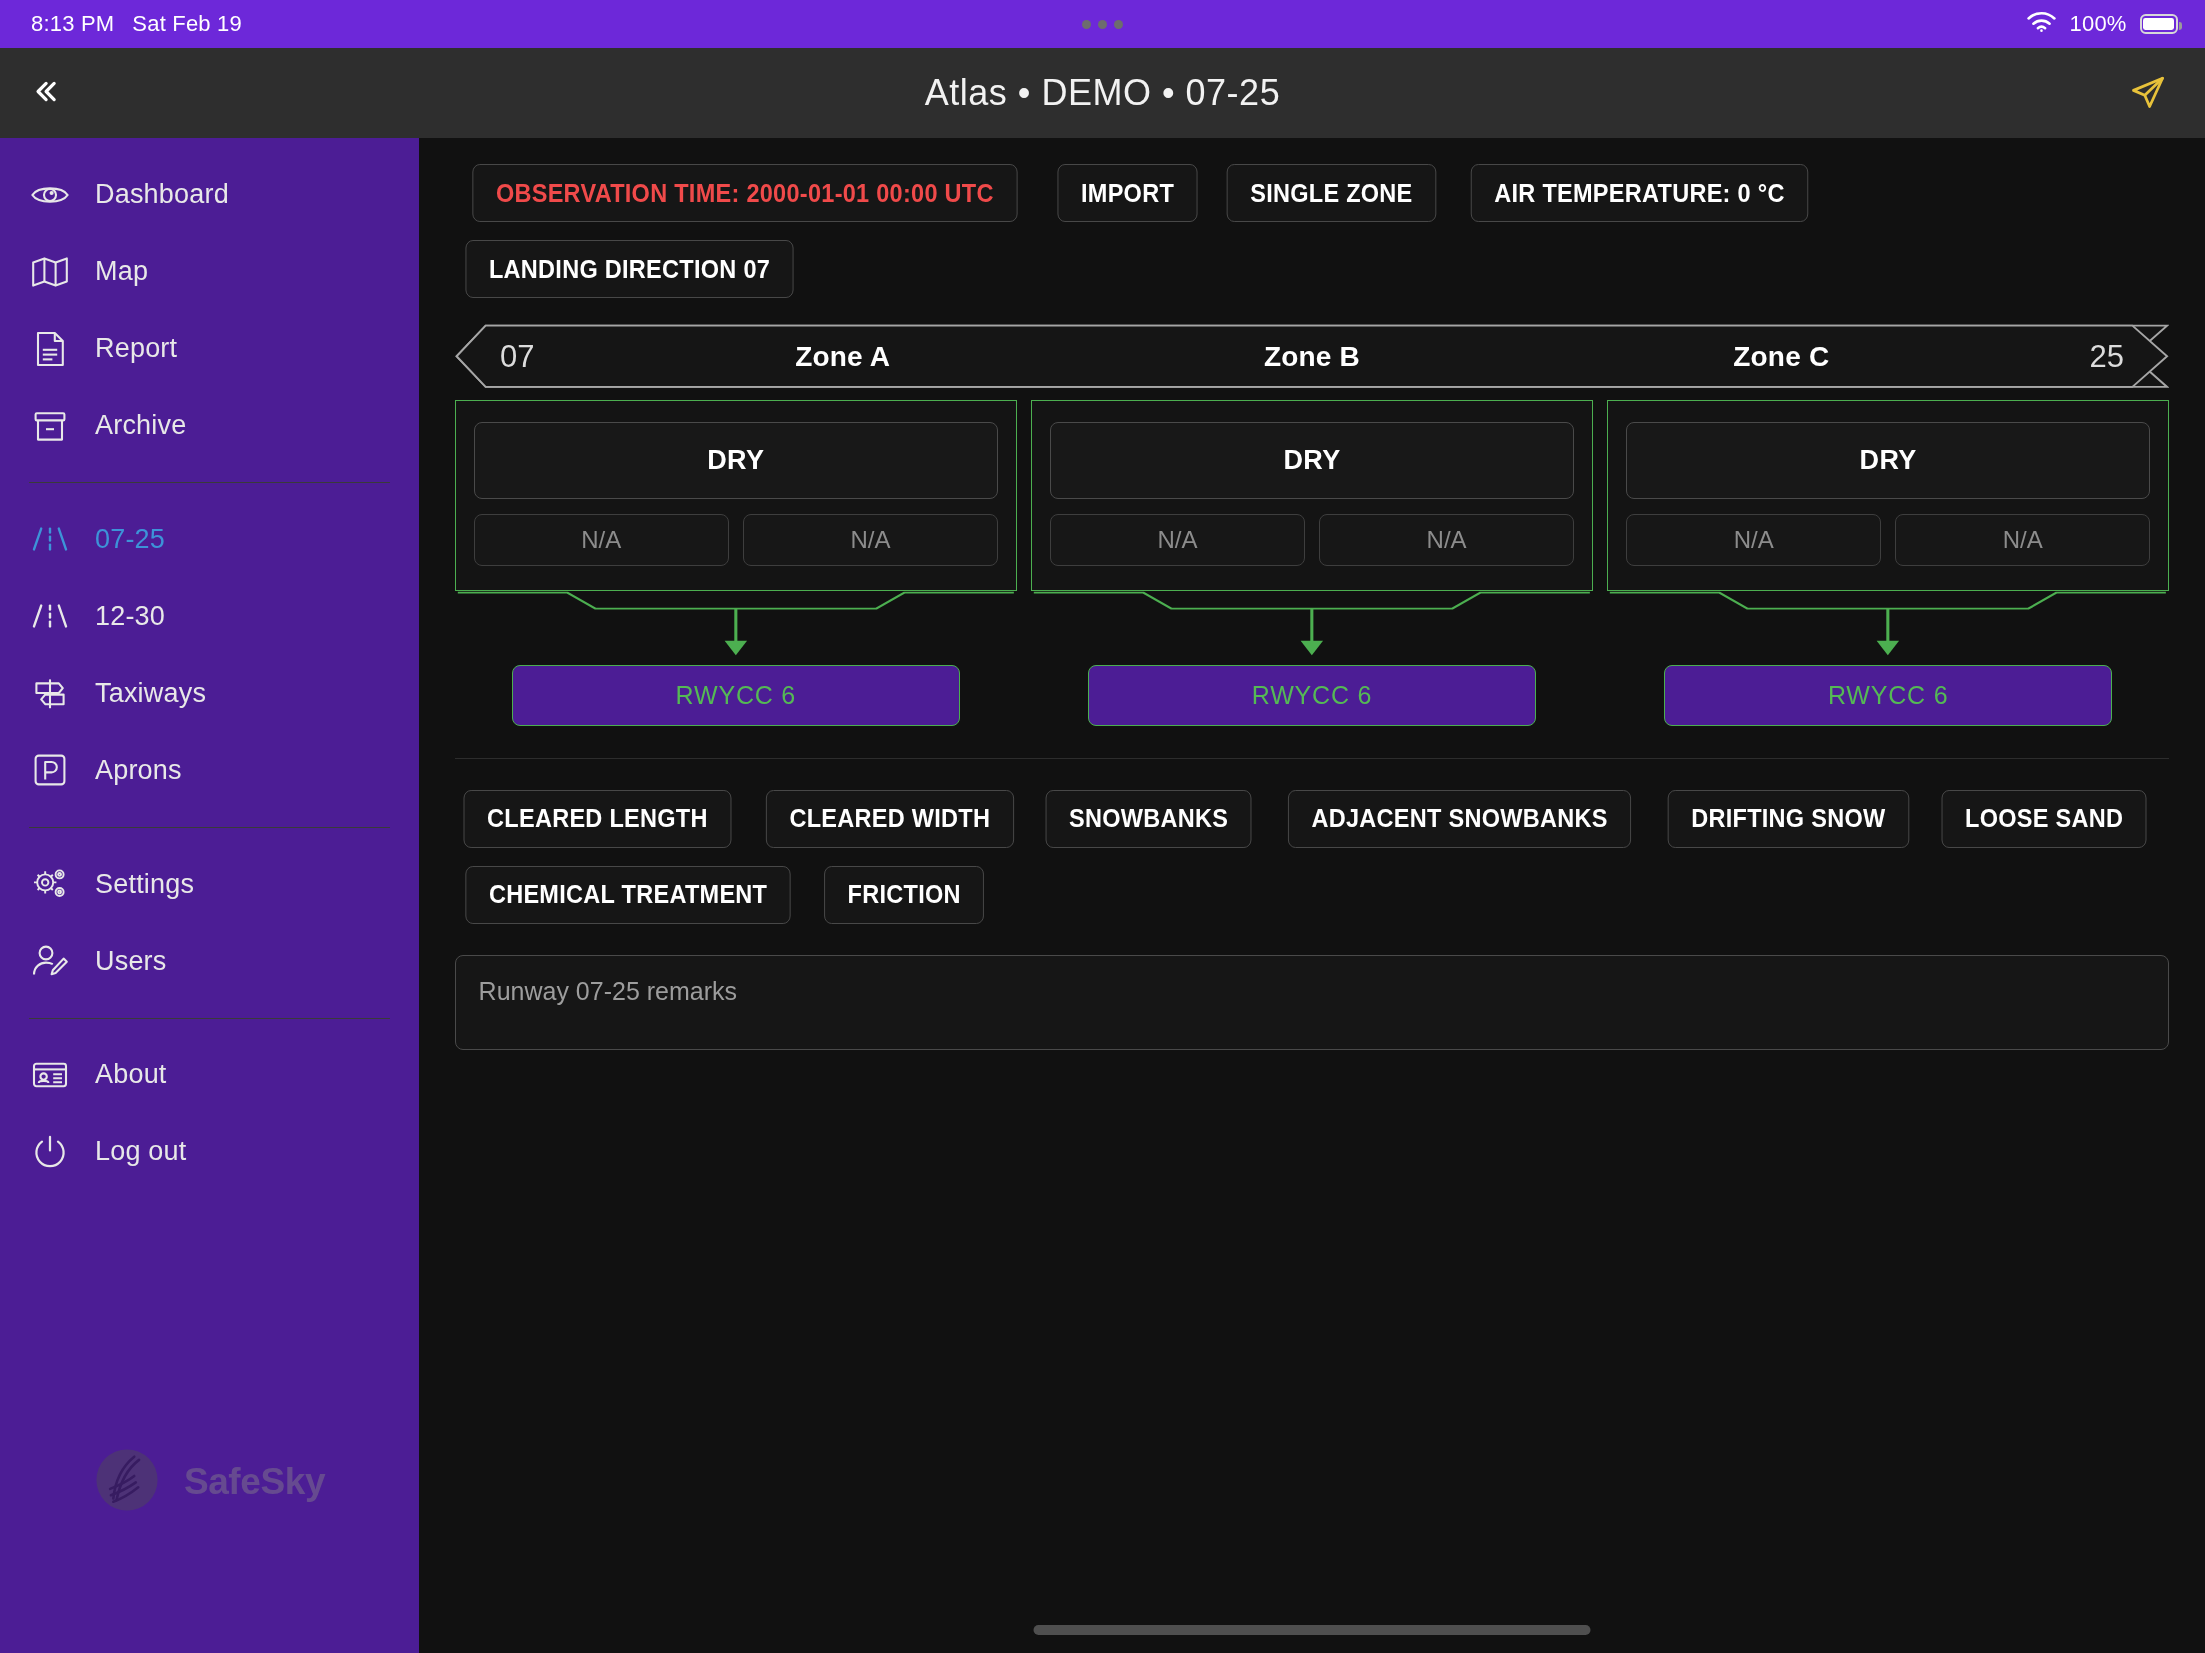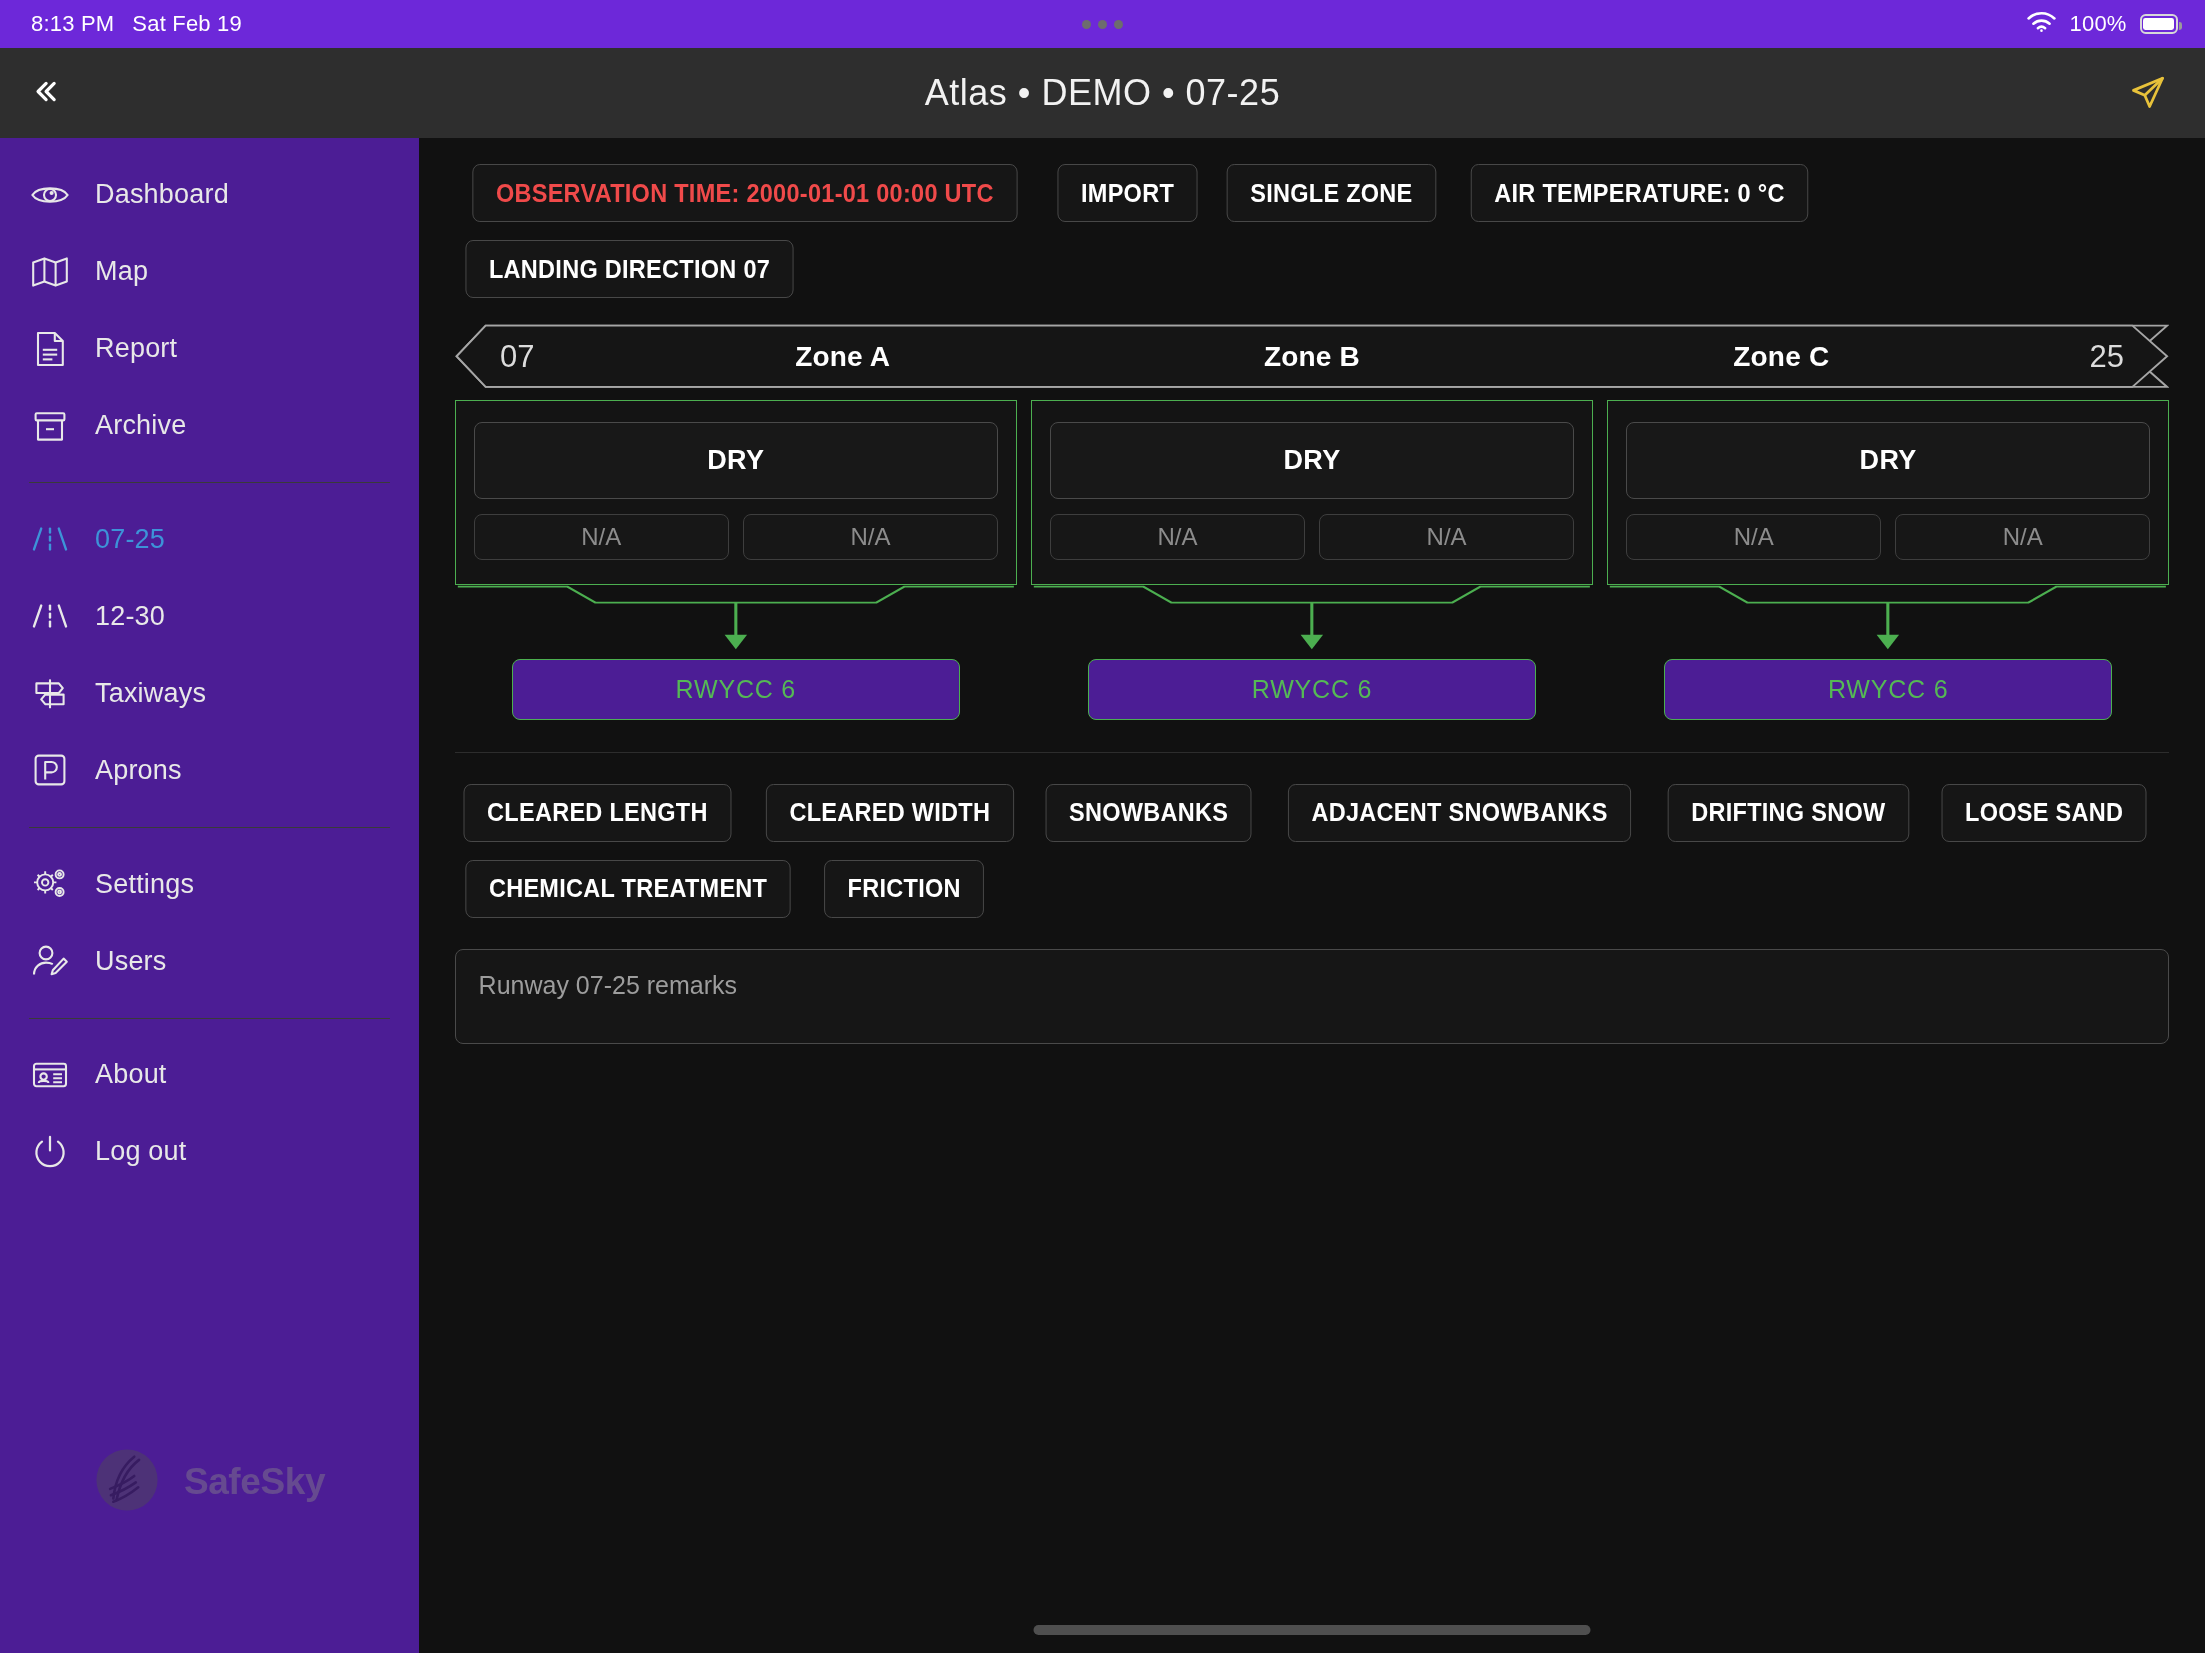--- a/index.html
+++ b/index.html
@@ -104,21 +104,21 @@
     padding: 21px 18px 24px 18px;
   }
   .cond-box {
     border: 1.6px solid #4a4a4a; border-radius: 8px; background: #181818;
     height: 77px; display: flex; align-items: center; justify-content: center;
     color: #fff; font-size: 27px; font-weight: 700; letter-spacing: 0.4px;
   }
   .depth-row { display: flex; gap: 14.5px; margin-top: 14.5px; }
   .depth-box {
     flex: 1; border: 1.6px solid #3e3e3e; border-radius: 8px; background: #171717;
-    height: 46px; display: flex; align-items: center; justify-content: center;
+    height: 52px; display: flex; align-items: center; justify-content: center;
     color: #8c8c8c; font-size: 24px; font-weight: 300;
   }
   .connector { height: 74px; width: 100%; display: block; }
   .rwycc-box {
     border: 1.6px solid #4caf50; border-radius: 8px; background: #4c1d95;
     height: 61px; margin: 0 57px;
     display: flex; align-items: center; justify-content: center;
     color: #55b955; font-size: 25px; font-weight: 400; letter-spacing: 0.8px;
   }
 

